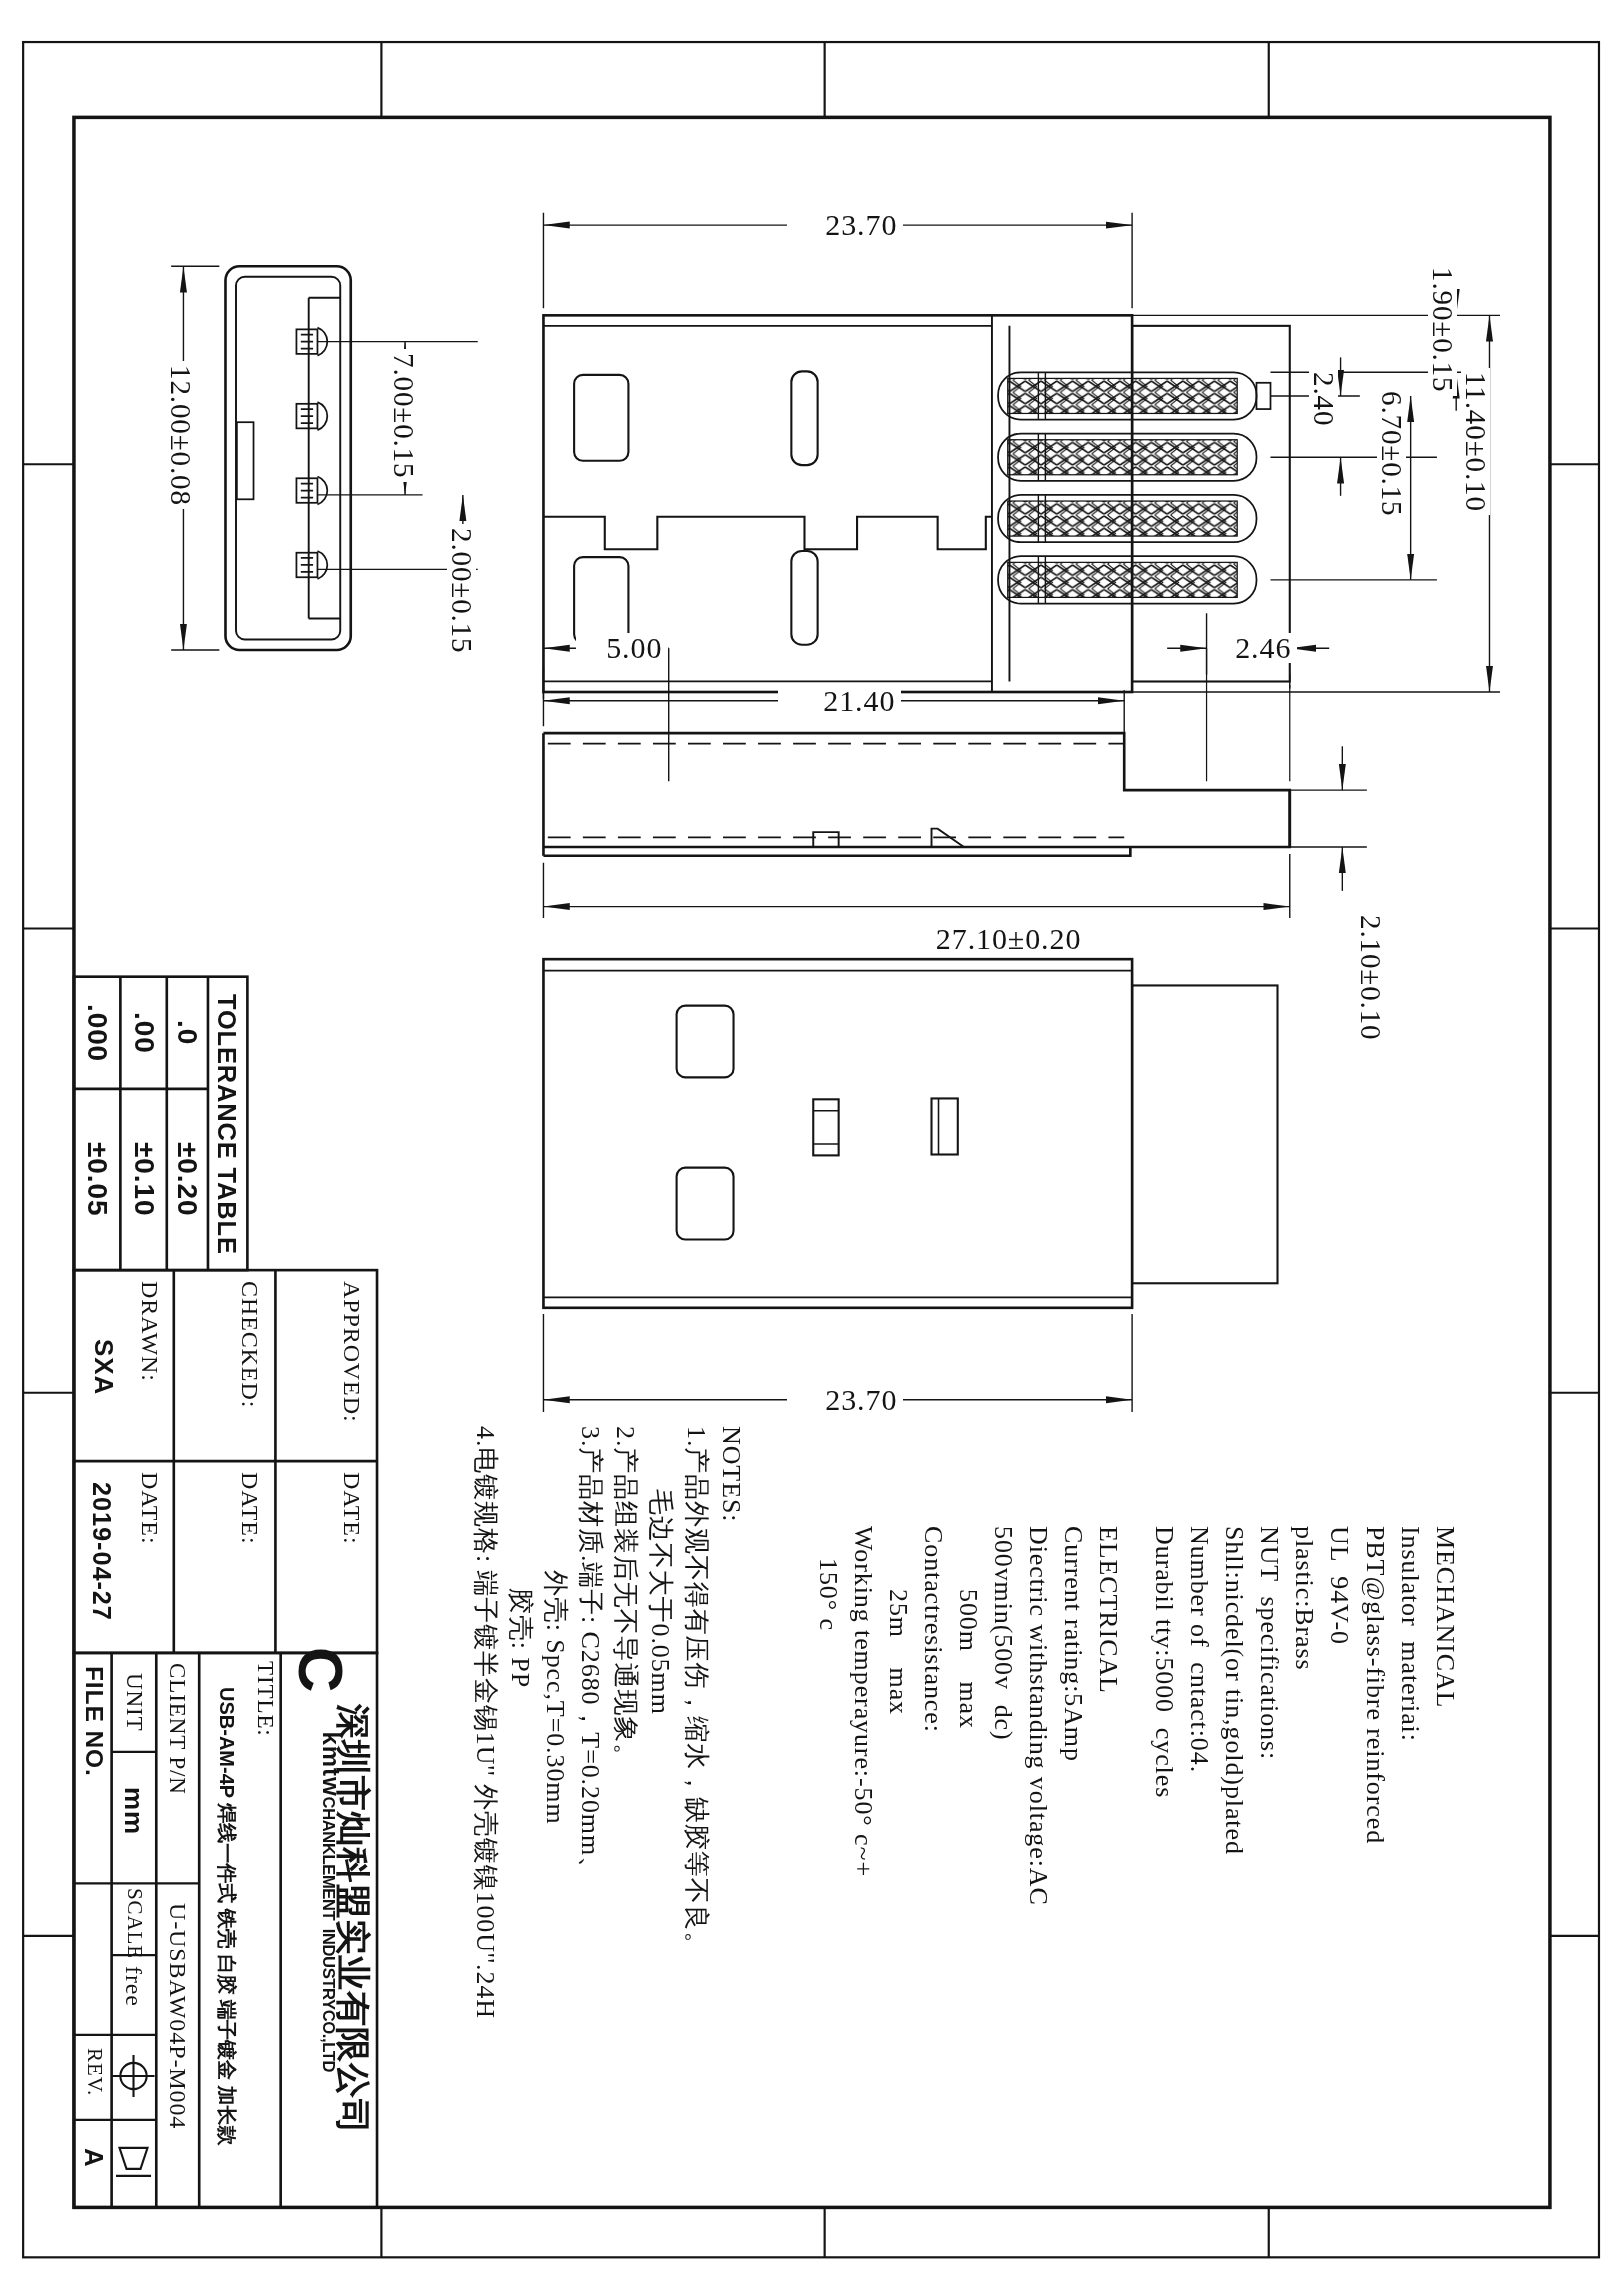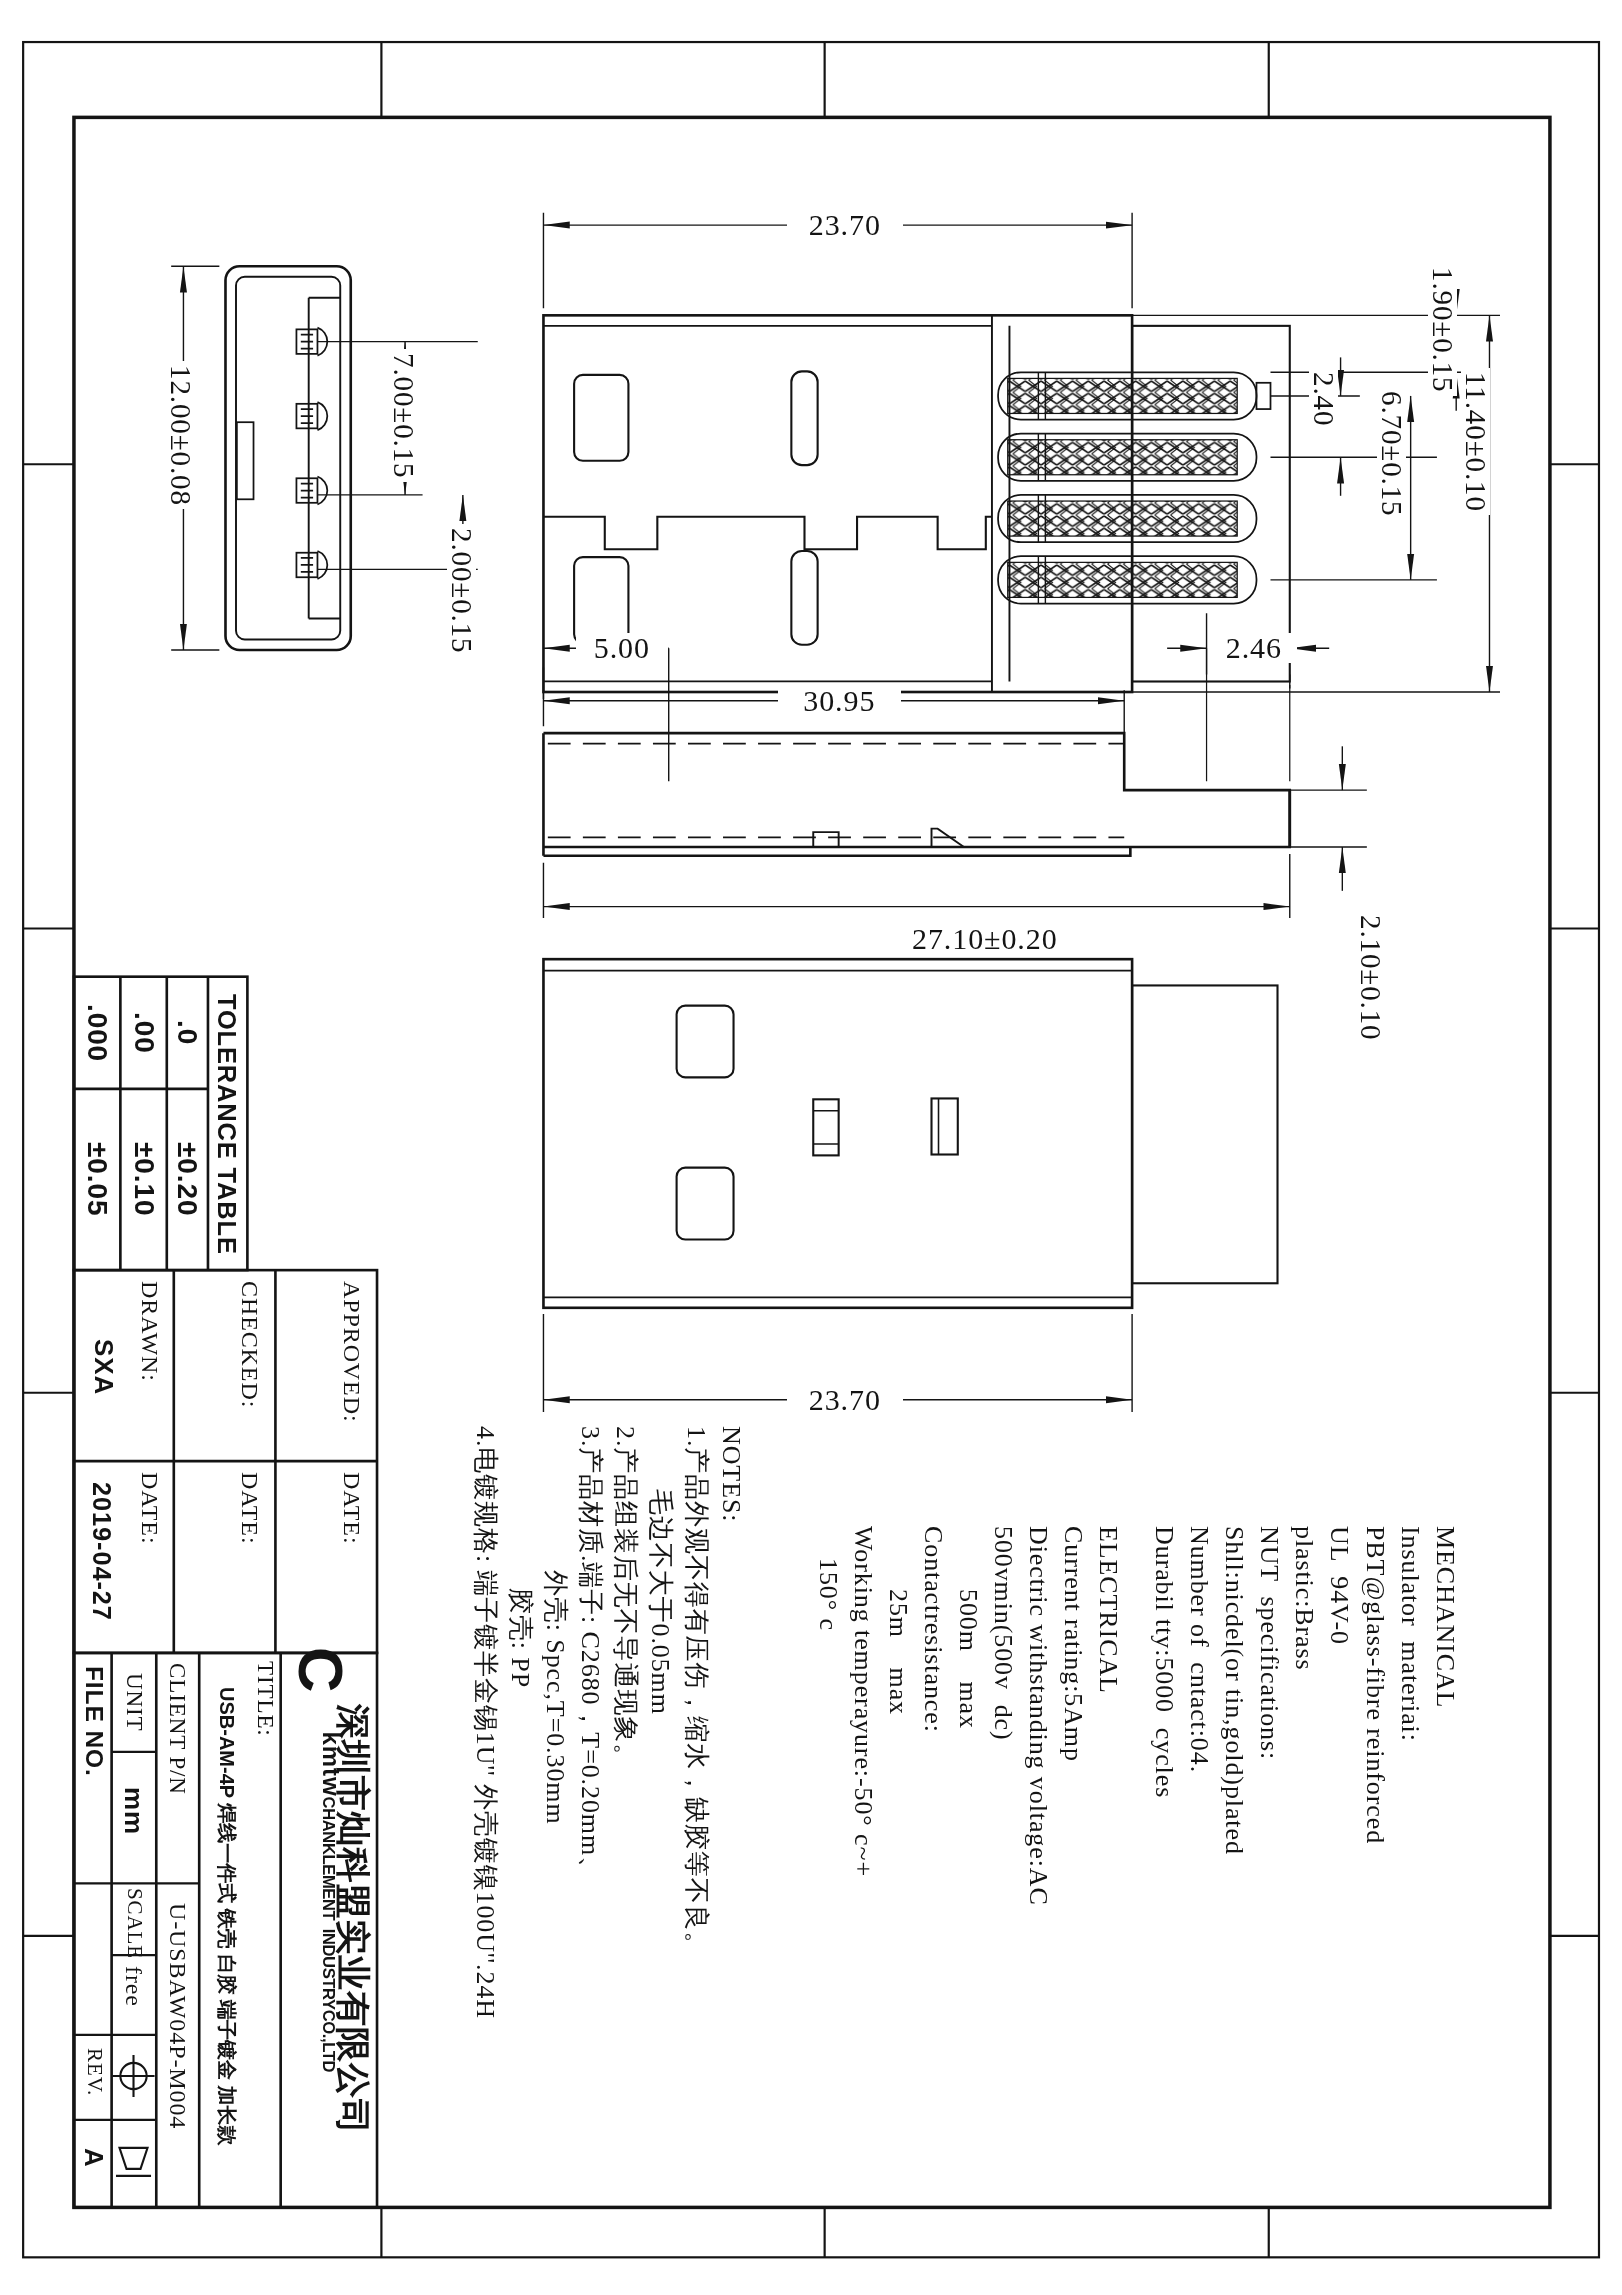--- a/index.html
+++ b/index.html
@@ -1,21 +1,21 @@
 <!DOCTYPE html>
 <html style="font-size:14px"><head>
 <meta charset="utf-8">
 <style>
   html,body{margin:0;padding:0;background:#e8e8e8;}
   #sheet{position:relative;width:1623px;height:2295px;background:#ffffff;overflow:hidden;
          font-family:"Liberation Serif", serif;color:#141414;}
   svg{position:absolute;left:0;top:0;}
   .vt{position:absolute;writing-mode:vertical-rl;text-orientation:sideways;white-space:pre;
       line-height:1;letter-spacing:0.9px;}
-  .hd{position:absolute;font-size:30px;background:#fff;padding:0 5.3px;text-align:center;
+  .hd{position:absolute;font-size:30px;background:#fff;padding:0 5.3px;text-align:right;
       line-height:1;letter-spacing:0.9px;}
   .vd{background:#fff;font-size:29px;padding:3.5px 0;}
   .spec{font-size:26px;}
   .cad{font-family:"Liberation Serif", serif;}
   .bs{font-family:"Liberation Sans", sans-serif;font-weight:bold;}
   .lbl{font-size:24px;}
 </style>
 </head>
 <body>
 
@@ -183,21 +183,21 @@
           <path d="M136,2452 L168,2452 L160,2476 L144,2476 Z"></path>
           <path d="M132,2484 H172"></path>
         </g>
       </g>
     </g>
   </svg>
 
   <div class="hd cad" style="left:787px;top:210px;width:105px;">23.70</div>
   <div class="hd cad" style="left:576px;top:633px;width:81px;">5.00</div>
   <div class="hd cad" style="left:1211px;top:633px;width:75px;">2.46</div>
-  <div class="hd cad" style="left:778px;top:686px;width:112px;">30.95</div>
+  <div class="hd cad" style="left:778px;top:686px;width:112px;">21.40</div>
   <div class="hd cad" style="left:883px;top:924px;width:193px;">27.10±0.20</div>
   <div class="hd cad" style="left:787px;top:1385px;width:105px;">23.70</div>
 
   <div class="vt vd cad" style="left:166px;top:361px;">12.00±0.08</div>
   <div class="vt vd cad" style="left:389px;top:349px;">7.00±0.15</div>
   <div class="vt vd cad" style="left:447px;top:524px;">2.00±0.15</div>
   <div class="vt vd cad" style="left:1309px;top:368px;">2.40</div>
   <div class="vt vd cad" style="left:1377px;top:387px;">6.70±0.15</div>
   <div class="vt vd cad" style="left:1428px;top:263px;">1.90±0.15</div>
   <div class="vt vd cad" style="left:1461px;top:368px;">11.40±0.10</div>

